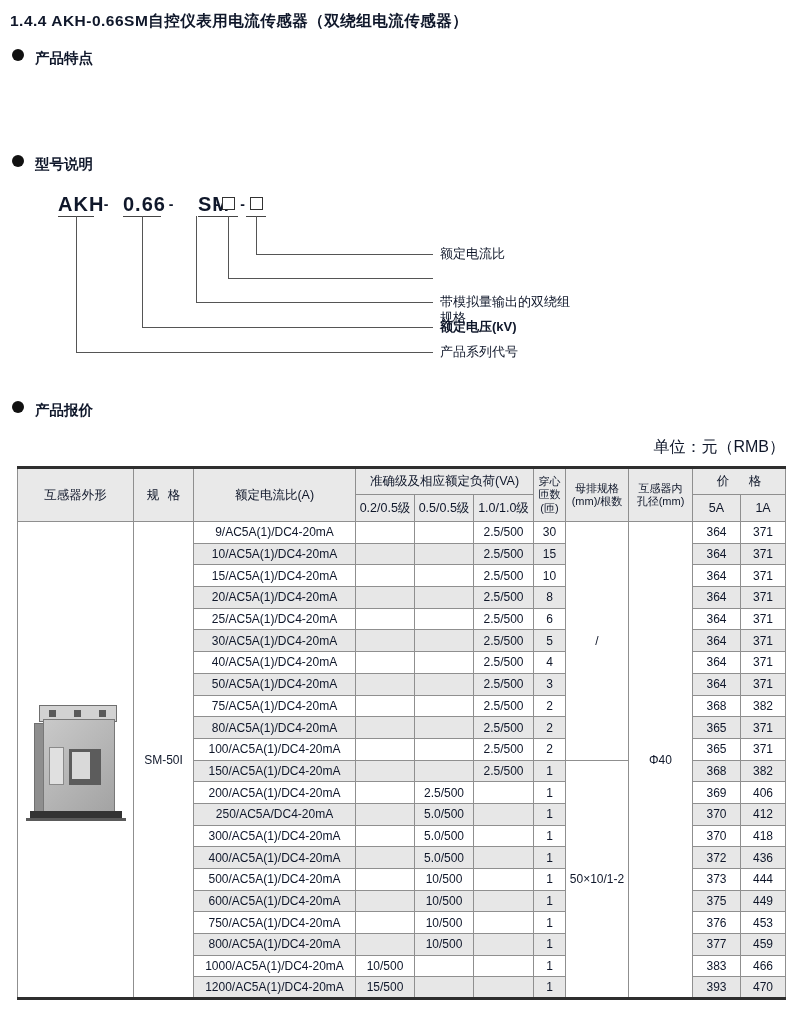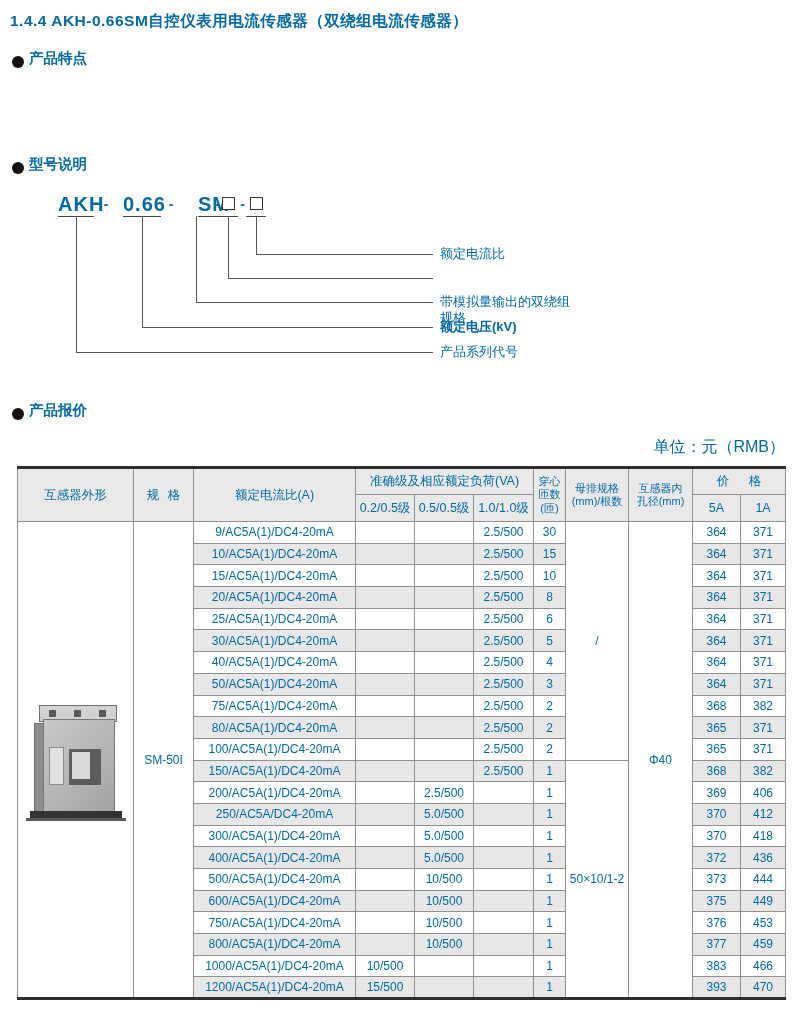--- a/index.html
+++ b/index.html
@@ -1,22 +1,22 @@
 <!DOCTYPE html>
 <html><head>
 <meta charset="utf-8">
 <style>
   html,body{margin:0;padding:0;background:#fff;}
   .page{
     position:relative;width:800px;height:1019px;background:#fff;overflow:hidden;
-    font-family:"Liberation Sans","DejaVu Sans",sans-serif;color:#0369a1;
+    font-family:"Liberation Sans","DejaVu Sans",sans-serif;color:#0f172a;
   }
   
   .doc-title{position:absolute;left:10px;top:11px;font-size:15.5px;font-weight:bold;letter-spacing:.5px;}
-  .section-h{position:absolute;left:12px;display:flex;align-items:flex-end;gap:5px;font-size:14.5px;font-weight:bold;}
+  .section-h{position:absolute;left:12px;display:flex;align-items:flex-start;gap:11px;font-size:14.5px;font-weight:bold;}
   .bullet{width:12px;height:12px;border-radius:50%;background:#111;flex:0 0 auto;}
   .sec-features{top:49px;}
   .sec-model{top:155px;}
   .sec-pricing{top:401px;}
   
   .features-body{
     position:absolute;left:14px;top:79px;width:772px;font-size:13.5px;line-height:36px;
     text-align:justify;text-indent:2em;letter-spacing:.2px;
   }
   

